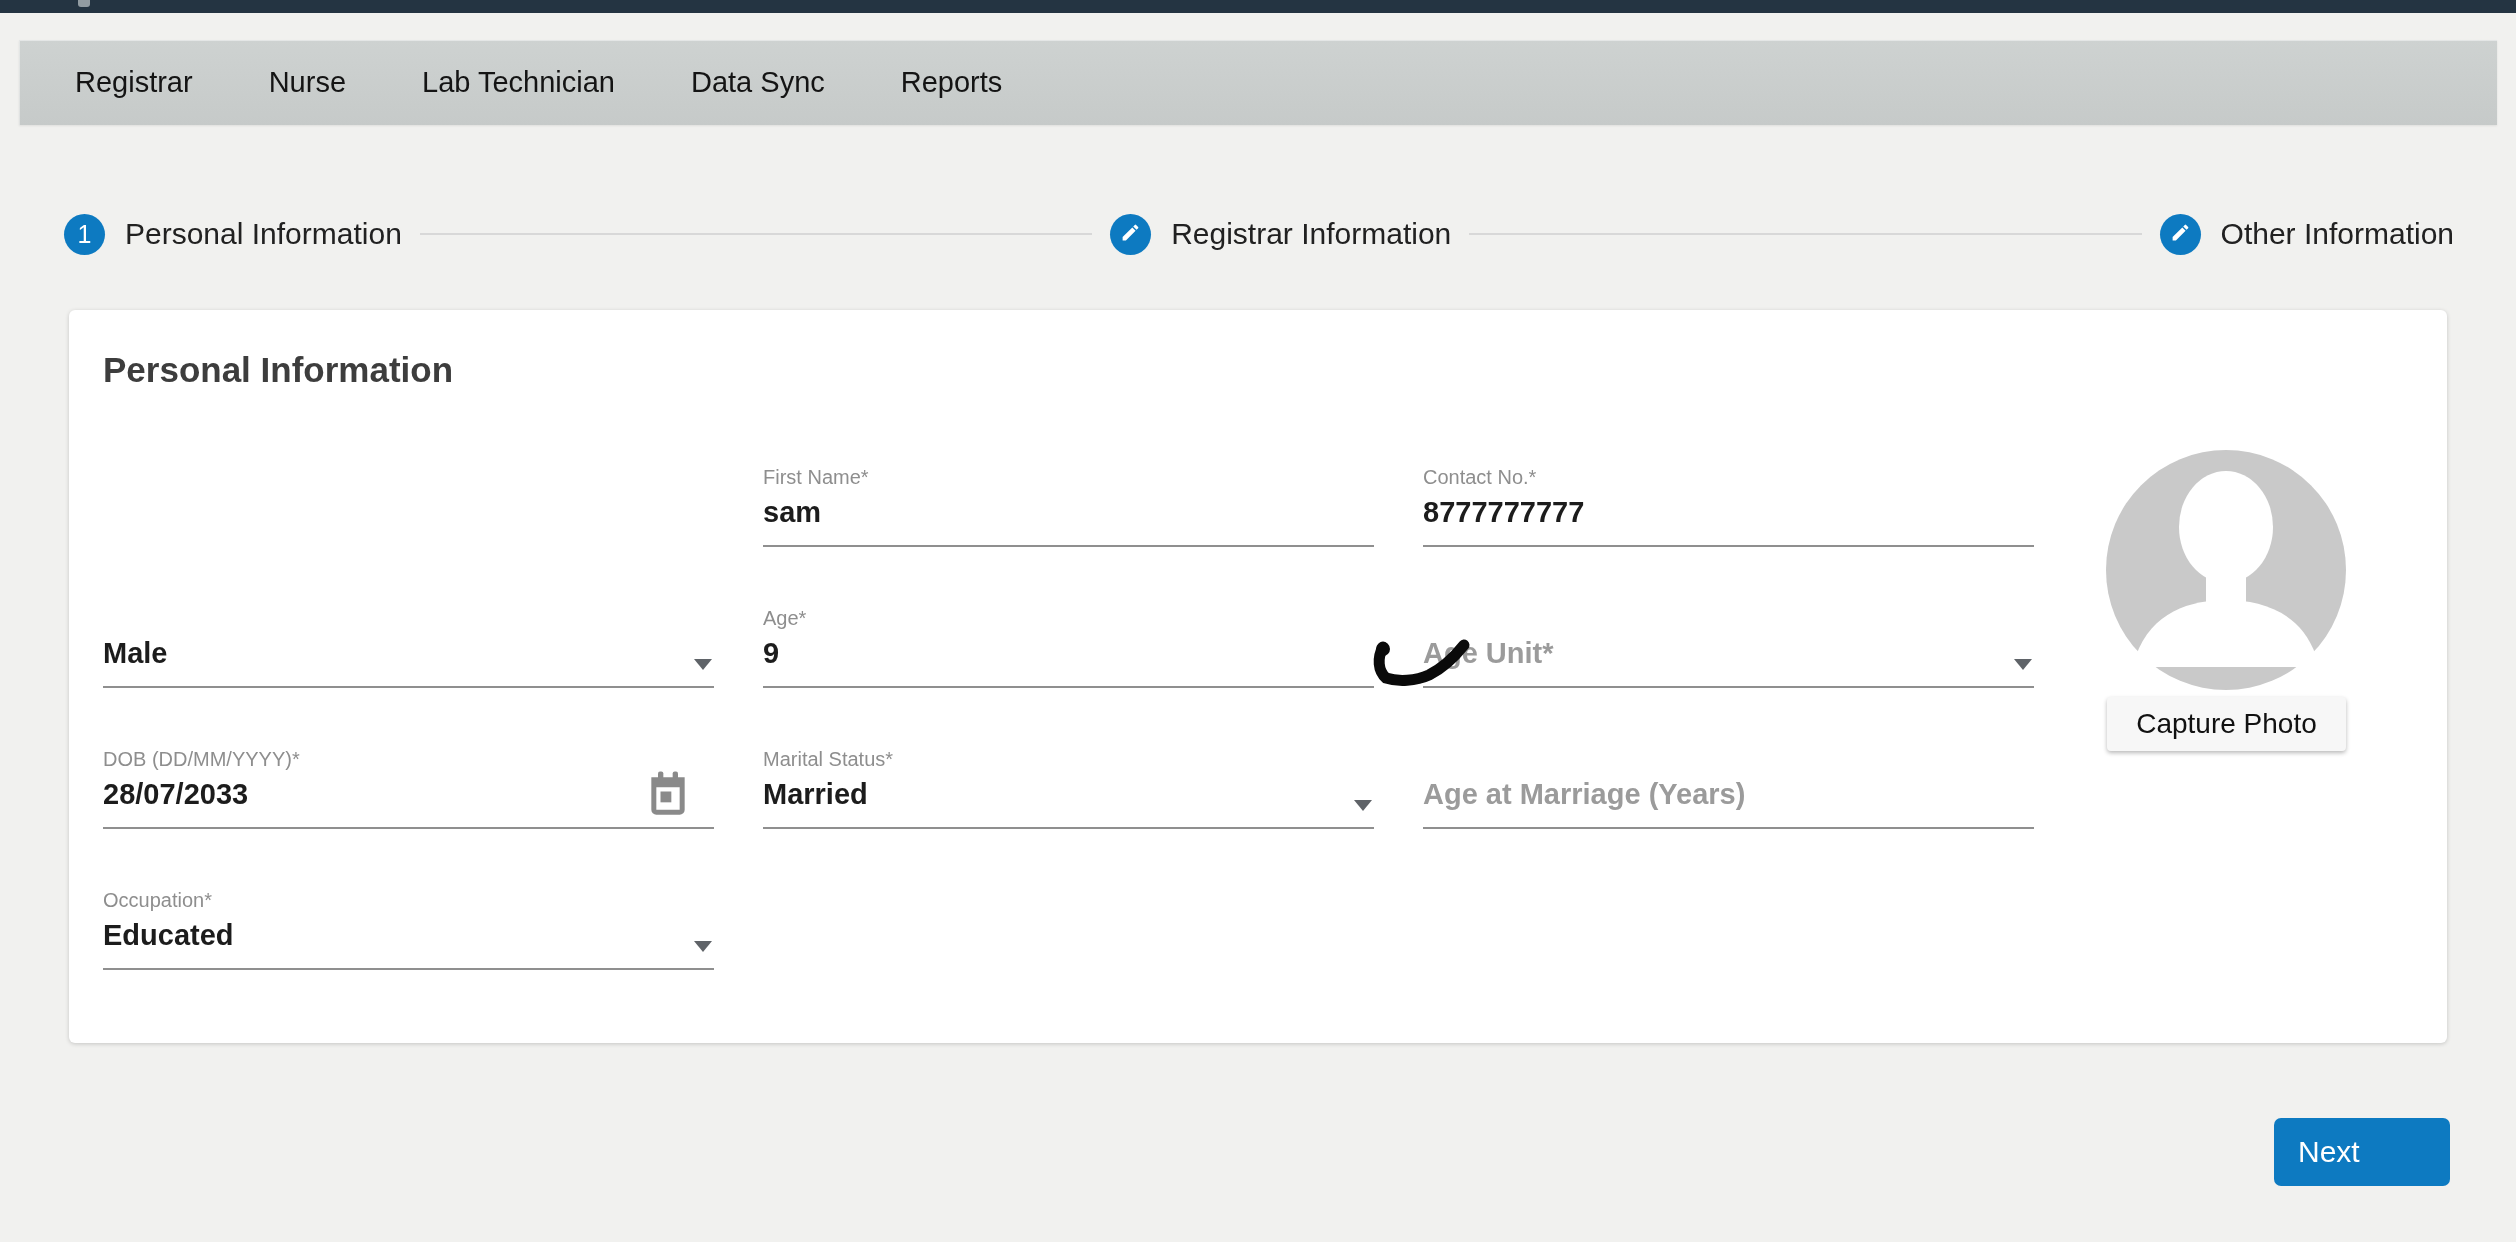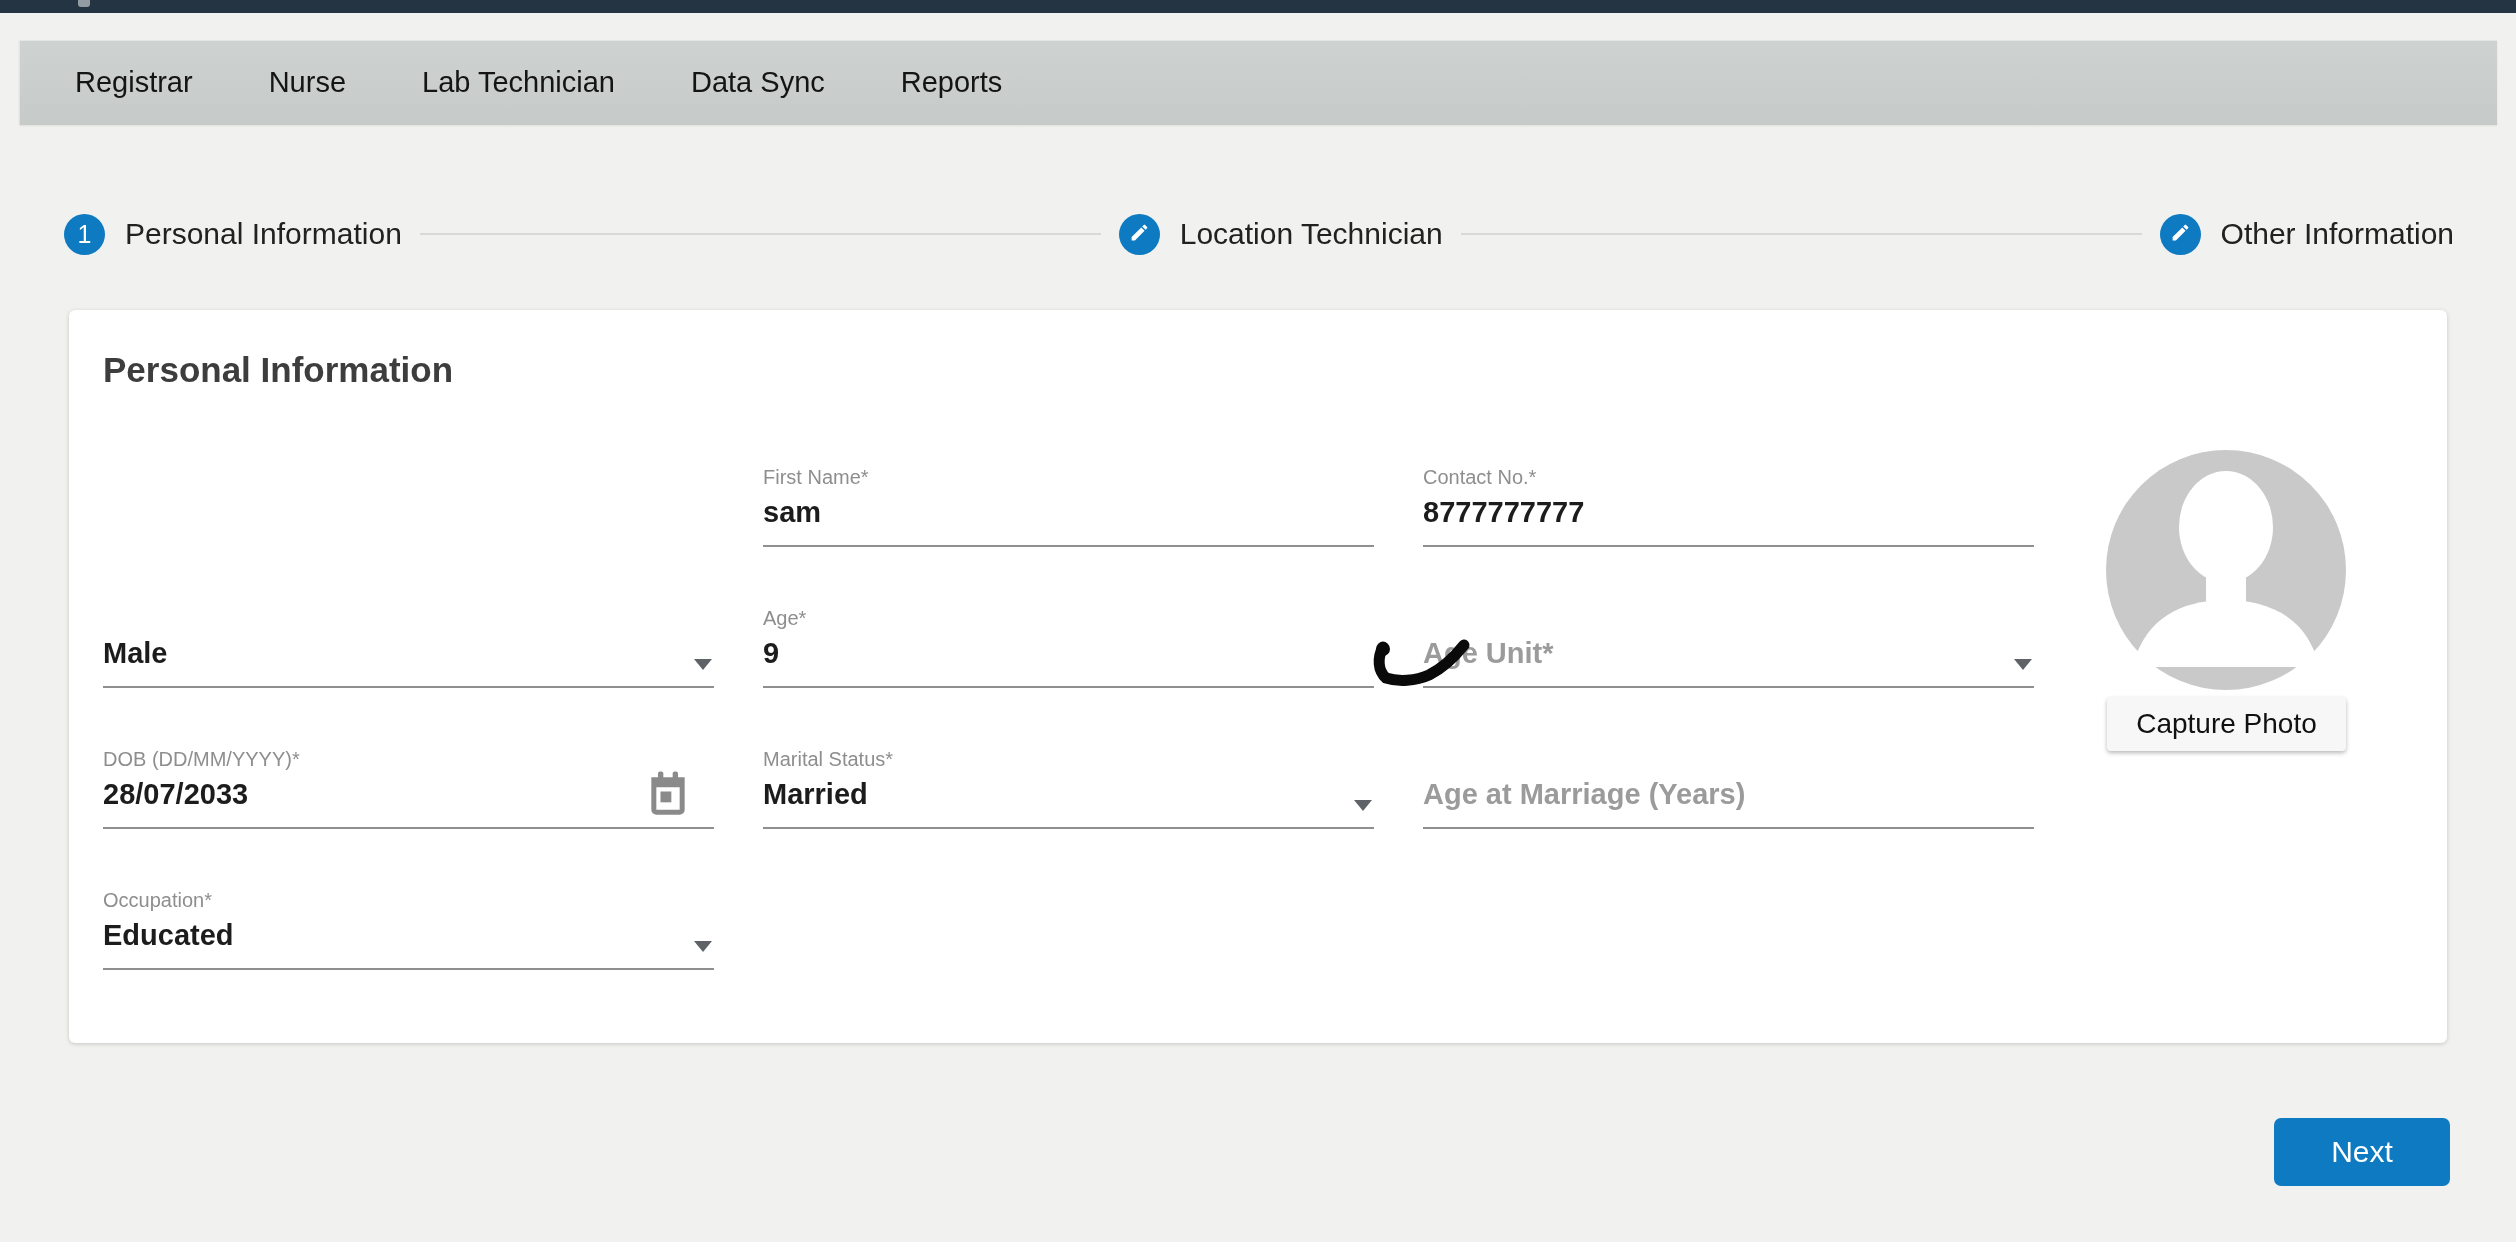--- a/index.html
+++ b/index.html
@@ -110,21 +110,21 @@
     font-size: 28px; color: #111111; cursor: pointer;
     display: flex; align-items: center; justify-content: center;
   }
 
   
   .next-btn {
     position: absolute; left: 2274px; top: 1118px; width: 176px; height: 68px;
     background: #0d7ac1; border: none; border-radius: 7px;
     font-family: "Liberation Sans", sans-serif;
     font-size: 30px; color: #ffffff; cursor: pointer;
-    display: flex; align-items: center; justify-content: center;
+    display: flex; align-items: center;  padding-left: 24px;
   }
 
   
   .annotation-layer {
     position: absolute; inset: 0; pointer-events: none;
   }
 
   .bottom-strip {
     position: absolute; left: 0; bottom: 0; width: 100%; height: 10px;
     background: #ffffff;
@@ -154,21 +154,21 @@
   </div>
   <div class="step-connector"></div>
   <div class="step">
     <div class="step-circle">
       <span>
         <svg viewBox="0 0 24 24" width="21" height="21" fill="#ffffff">
             <path d="M3 17.25V21h3.75L17.81 9.94l-3.75-3.75L3 17.25zM20.71 7.04c.39-.39.39-1.02 0-1.41l-2.34-2.34a.996.996 0 0 0-1.41 0l-1.83 1.83 3.75 3.75 1.83-1.83z"></path>
           </svg>
       </span>
     </div>
-    <div class="step-label">Location Technician</div>
+    <div class="step-label">Registrar Information</div>
   </div>
   <div class="step-connector"></div>
   <div class="step">
     <div class="step-circle">
       <span>
         <svg viewBox="0 0 24 24" width="21" height="21" fill="#ffffff">
             <path d="M3 17.25V21h3.75L17.81 9.94l-3.75-3.75L3 17.25zM20.71 7.04c.39-.39.39-1.02 0-1.41l-2.34-2.34a.996.996 0 0 0-1.41 0l-1.83 1.83 3.75 3.75 1.83-1.83z"></path>
           </svg>
       </span>
     </div>

